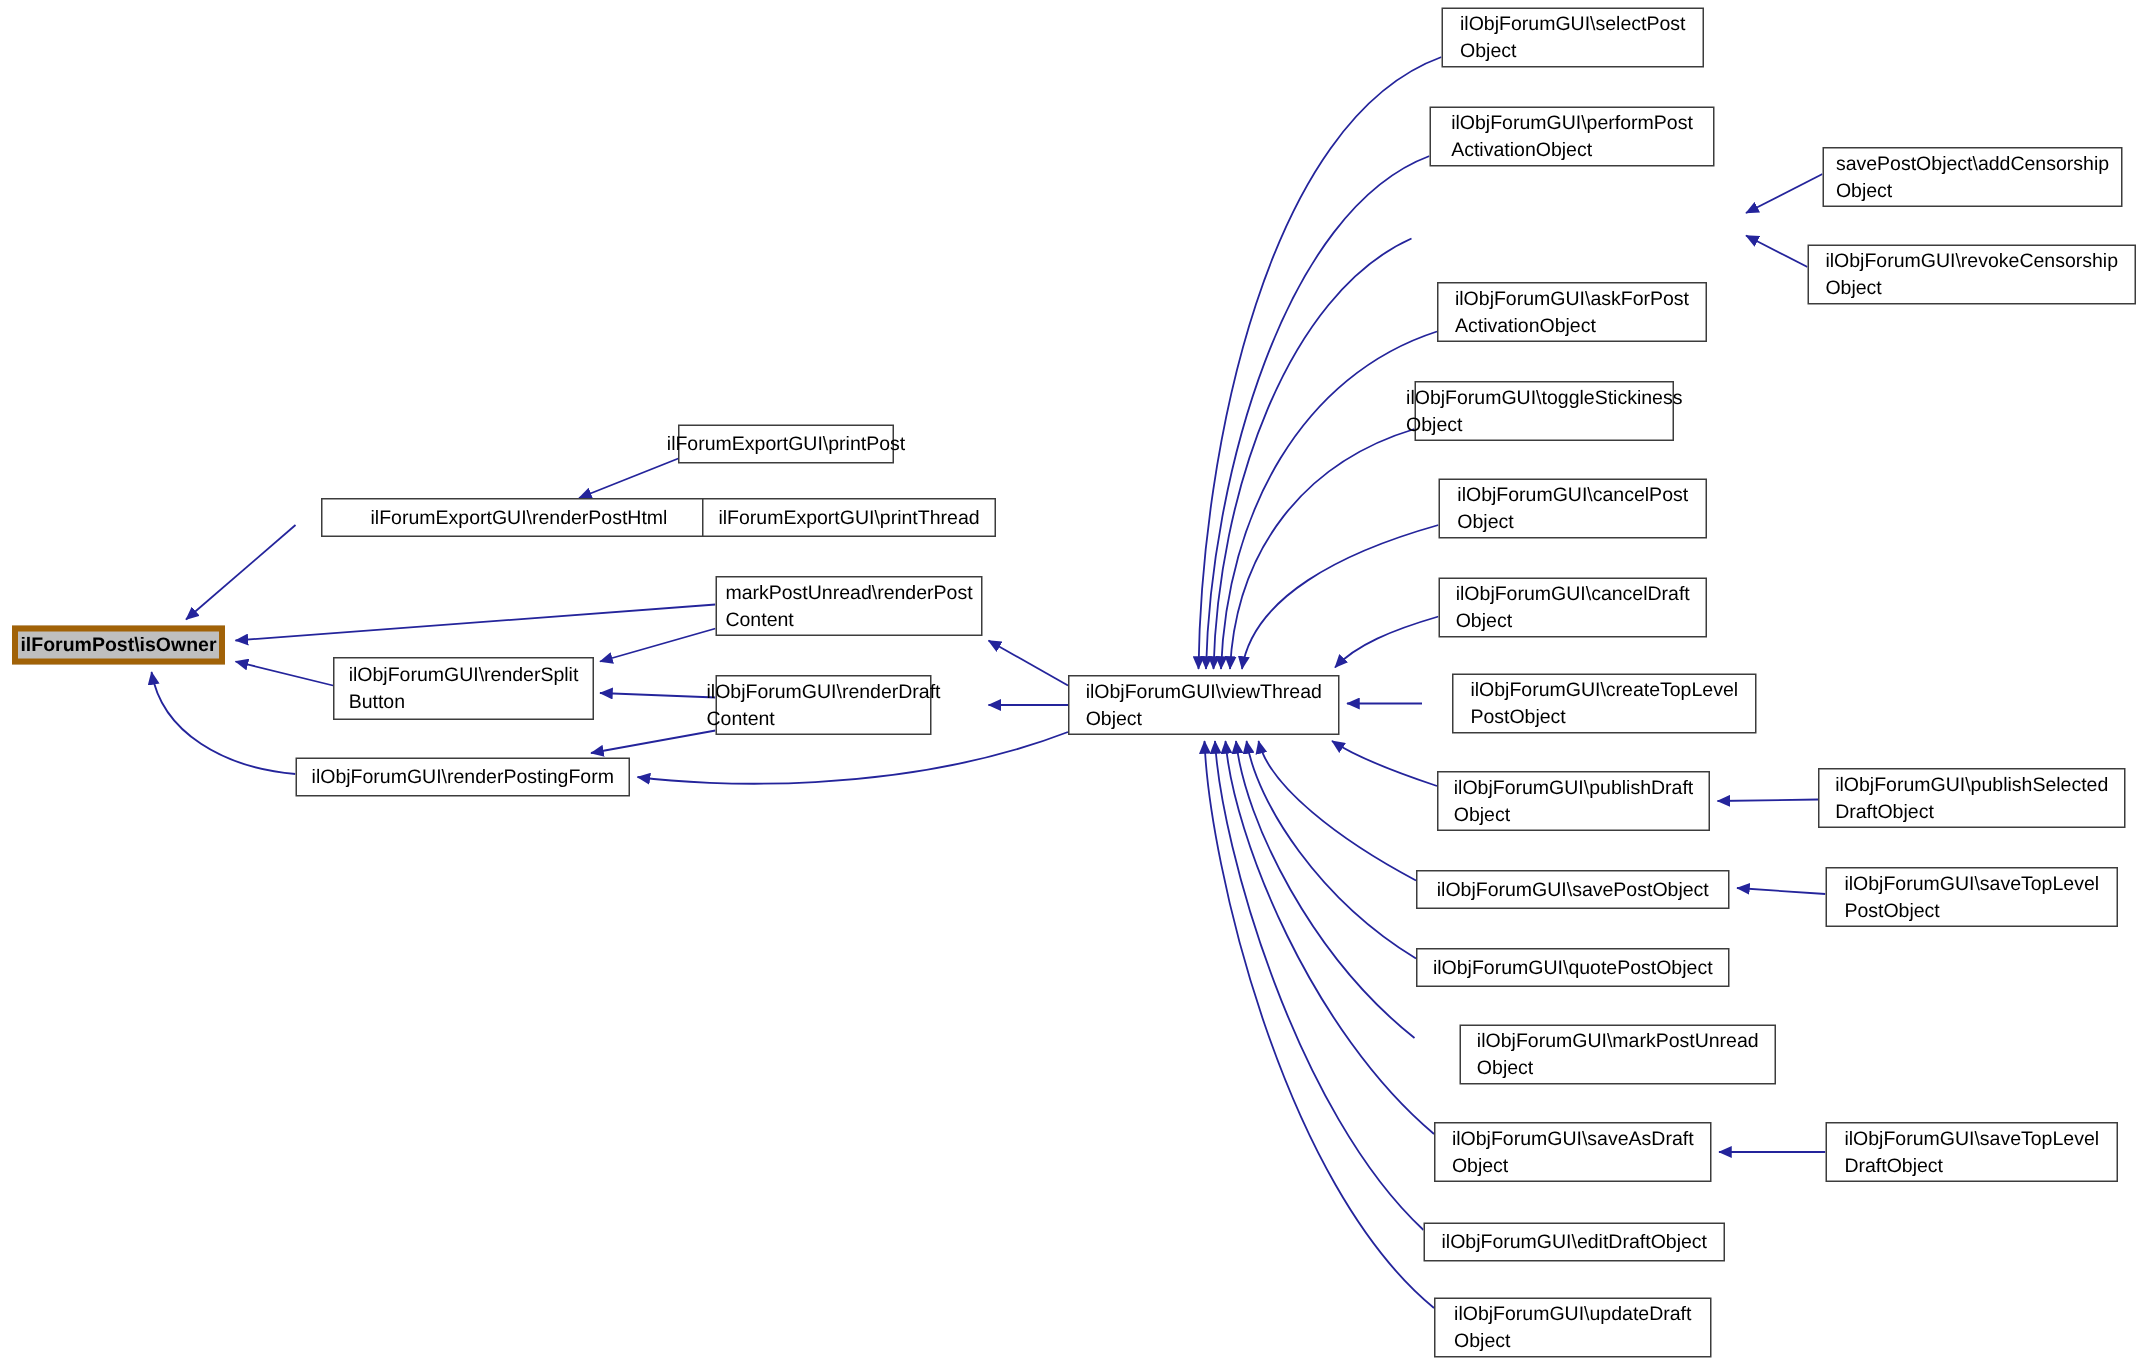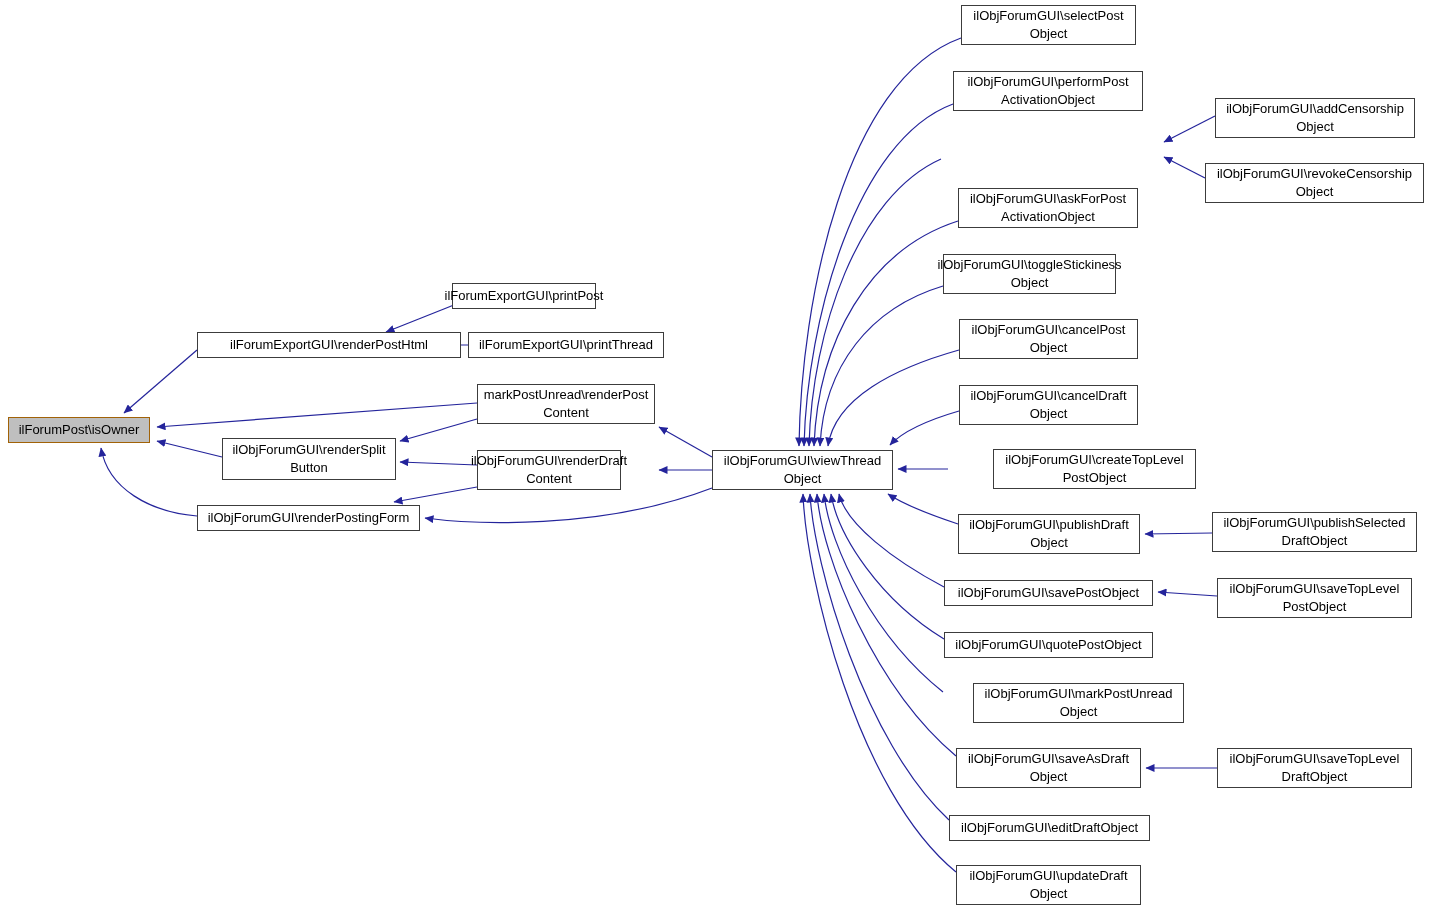--- a/index.html
+++ b/index.html
@@ -22,28 +22,29 @@
     position:absolute;
     box-sizing:border-box;
     background:var(--node-fill);
     border:1px solid var(--node-border);
     color:#000000;
     font-size:13px;
     line-height:18px;
     display:flex;
     align-items:center;
     justify-content:center;
-    text-align:center;
+    text-align:left;
     white-space:pre-line;
     cursor:pointer;
   }
   .node.root{
     background:var(--root-fill);
-    border:1px solid #a16207;
+    border:4px solid #a16207;
     cursor:default;
+    font-weight:bold;
   }
 </style>
 </head>
 <body>
 
 <div class="canvas">
 
   <svg class="edges" width="1429" height="912" viewBox="0 0 1429 912">
     <defs>
       <marker id="arr" markerWidth="10" markerHeight="8" refX="8.5" refY="4" orient="auto" markerUnits="userSpaceOnUse">
@@ -82,21 +83,21 @@
 
     <path class="edge" marker-end="url(#arr)" d="M1215,116 L1164,142"></path>
     <path class="edge" marker-end="url(#arr)" d="M1205,178 L1164,157"></path>
     <path class="edge" marker-end="url(#arr)" d="M1212,533 L1145,534"></path>
     <path class="edge" marker-end="url(#arr)" d="M1217,596 L1158,592"></path>
     <path class="edge" marker-end="url(#arr)" d="M1217,768 L1146,768"></path>
   </svg>
 
   <div class="node root" style="left:8px;top:417px;width:142px;height:26px">ilForumPost\isOwner</div>
 
-  <div class="node" style="left:197px;top:332px;width:264px;height:26px">ilForumExportGUI\renderPostHtml</div>
+  <div class="node" style="left:214px;top:332px;width:264px;height:26px">ilForumExportGUI\renderPostHtml</div>
   <div class="node" style="left:222px;top:438px;width:174px;height:42px">ilObjForumGUI\renderSplit
 Button</div>
   <div class="node" style="left:197px;top:505px;width:223px;height:26px">ilObjForumGUI\renderPostingForm</div>
 
   <div class="node" style="left:452px;top:283px;width:144px;height:26px">ilForumExportGUI\printPost</div>
   <div class="node" style="left:468px;top:332px;width:196px;height:26px">ilForumExportGUI\printThread</div>
   <div class="node" style="left:477px;top:384px;width:178px;height:40px">markPostUnread\renderPost
 Content</div>
   <div class="node" style="left:477px;top:450px;width:144px;height:40px">ilObjForumGUI\renderDraft
 Content</div>
@@ -109,35 +110,35 @@
   <div class="node" style="left:953px;top:71px;width:190px;height:40px">ilObjForumGUI\performPost
 ActivationObject</div>
   <div class="node" style="left:958px;top:188px;width:180px;height:40px">ilObjForumGUI\askForPost
 ActivationObject</div>
   <div class="node" style="left:943px;top:254px;width:173px;height:40px">ilObjForumGUI\toggleStickiness
 Object</div>
   <div class="node" style="left:959px;top:319px;width:179px;height:40px">ilObjForumGUI\cancelPost
 Object</div>
   <div class="node" style="left:959px;top:385px;width:179px;height:40px">ilObjForumGUI\cancelDraft
 Object</div>
-  <div class="node" style="left:993px;top:449px;width:203px;height:40px">ilObjForumGUI\createTopLevel
+  <div class="node" style="left:968px;top:449px;width:203px;height:40px">ilObjForumGUI\createTopLevel
 PostObject</div>
   <div class="node" style="left:958px;top:514px;width:182px;height:40px">ilObjForumGUI\publishDraft
 Object</div>
   <div class="node" style="left:944px;top:580px;width:209px;height:26px">ilObjForumGUI\savePostObject</div>
   <div class="node" style="left:944px;top:632px;width:209px;height:26px">ilObjForumGUI\quotePostObject</div>
   <div class="node" style="left:973px;top:683px;width:211px;height:40px">ilObjForumGUI\markPostUnread
 Object</div>
   <div class="node" style="left:956px;top:748px;width:185px;height:40px">ilObjForumGUI\saveAsDraft
 Object</div>
   <div class="node" style="left:949px;top:815px;width:201px;height:26px">ilObjForumGUI\editDraftObject</div>
   <div class="node" style="left:956px;top:865px;width:185px;height:40px">ilObjForumGUI\updateDraft
 Object</div>
 
-  <div class="node" style="left:1215px;top:98px;width:200px;height:40px">ilObjForumGUI\addCensorship
+  <div class="node" style="left:1215px;top:98px;width:200px;height:40px">savePostObject\addCensorship
 Object</div>
   <div class="node" style="left:1205px;top:163px;width:219px;height:40px">ilObjForumGUI\revokeCensorship
 Object</div>
   <div class="node" style="left:1212px;top:512px;width:205px;height:40px">ilObjForumGUI\publishSelected
 DraftObject</div>
   <div class="node" style="left:1217px;top:578px;width:195px;height:40px">ilObjForumGUI\saveTopLevel
 PostObject</div>
   <div class="node" style="left:1217px;top:748px;width:195px;height:40px">ilObjForumGUI\saveTopLevel
 DraftObject</div>
 

